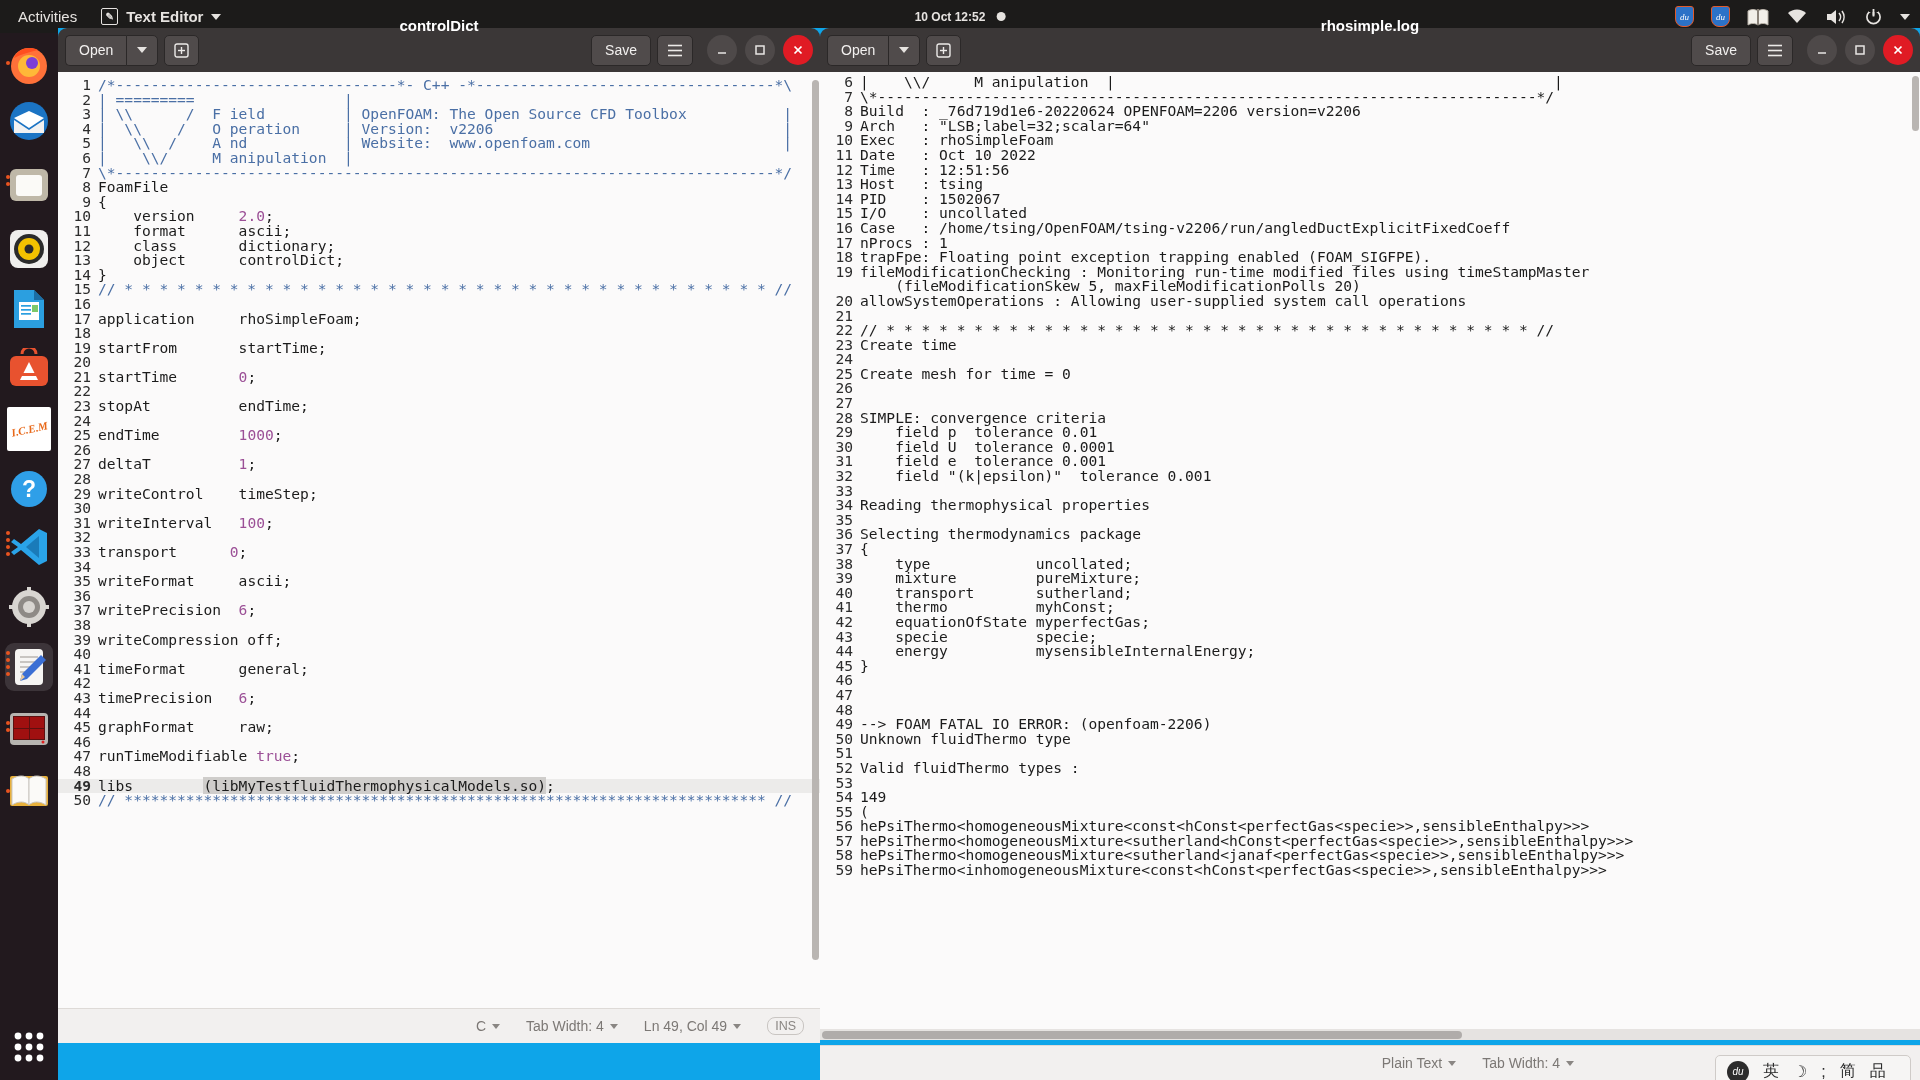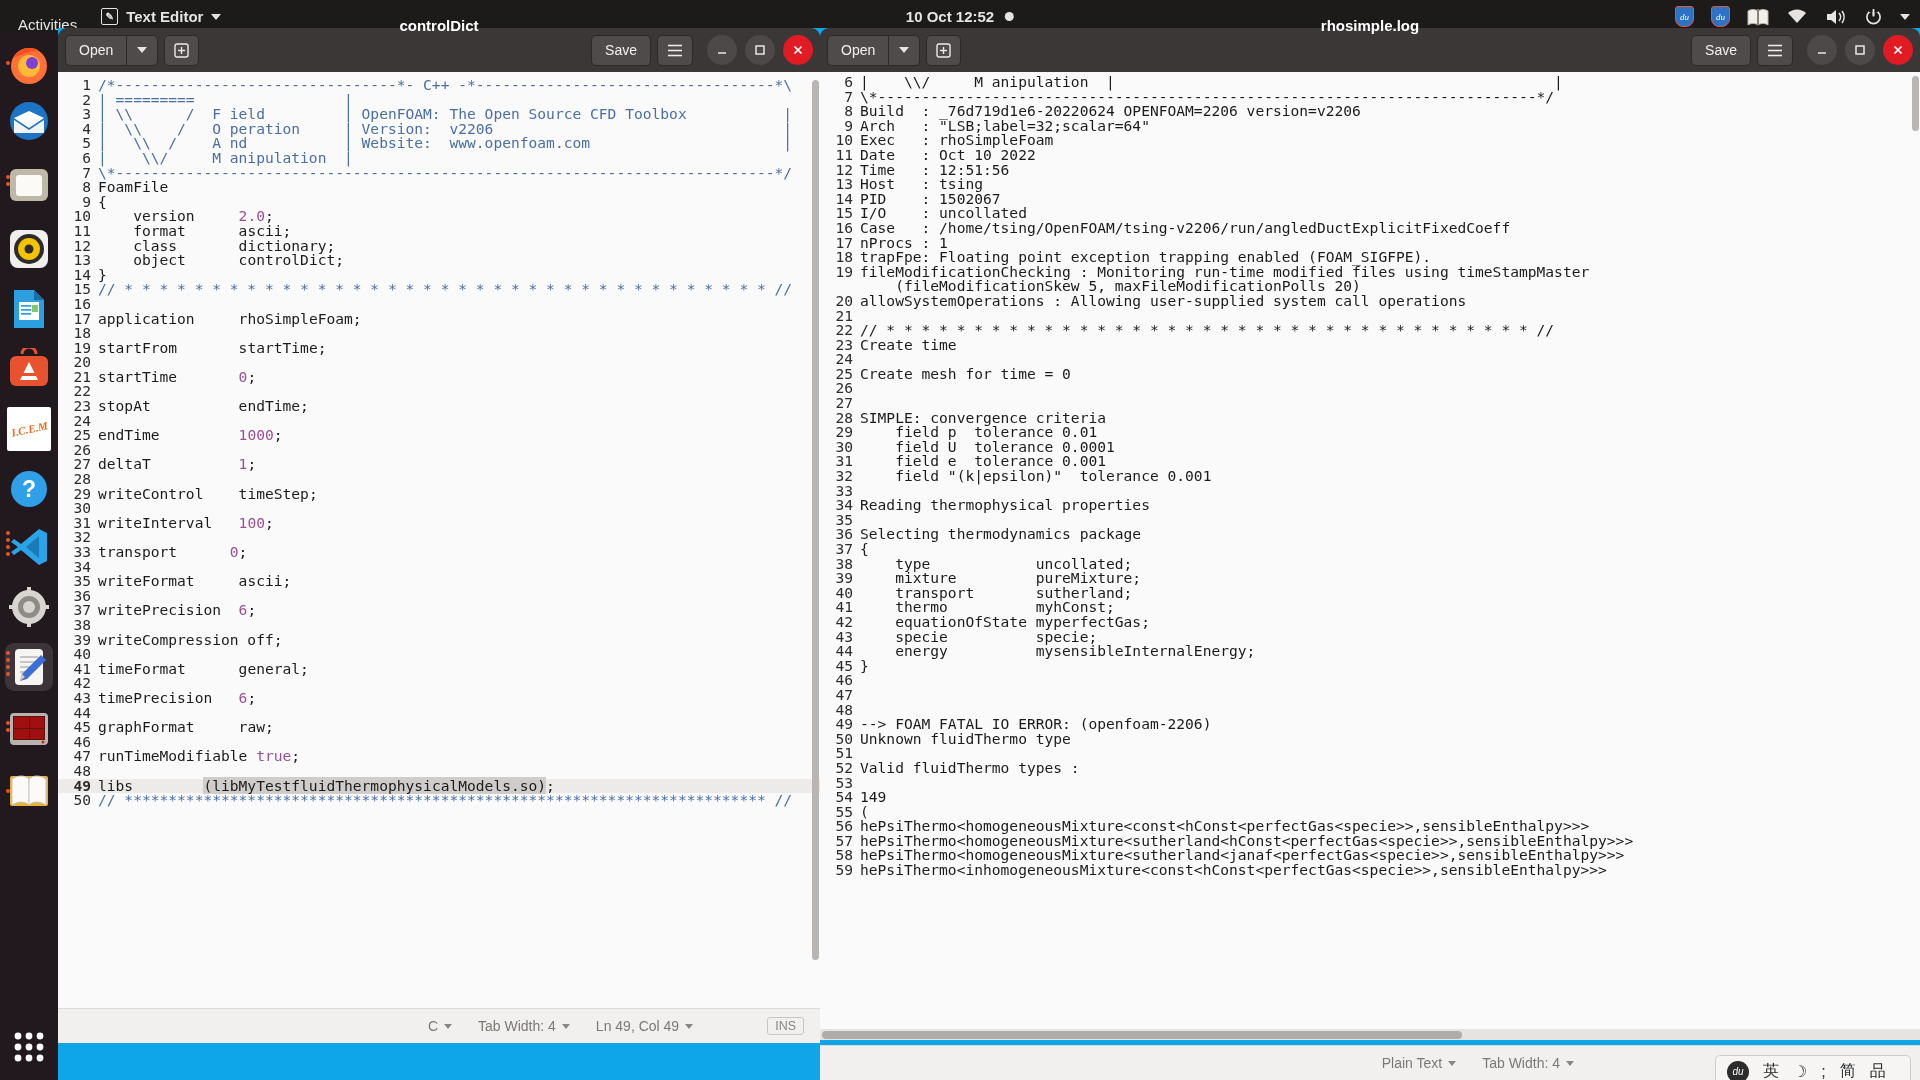--- a/index.html
+++ b/index.html
@@ -5,29 +5,29 @@
   * { margin:0; padding:0; box-sizing:border-box; }
   html,body { width:1920px; height:1080px; overflow:hidden; background:#1d1a18; }
   body { font-family:"Liberation Sans", sans-serif; font-size:15px; }
 
   
   #topbar {
     position:absolute; left:0; top:0; width:1920px; height:33px;
     background:#1c1b1a; color:#e6e3e0;
     display:flex; align-items:center; font-size:15px;
   }
-  #topbar .tb-activities { padding:0 14px 0 18px; height:33px; display:flex; align-items:flex-end; }
+  #topbar .tb-activities { padding:0 14px 0 18px; height:33px; display:flex; align-items:center; }
   #topbar .tb-app { display:flex; align-items:center; gap:8px; padding:0 10px; height:33px; font-weight:bold; }
   #topbar .tb-app .appicon {
     width:17px; height:17px; border:1.6px solid #e6e3e0; border-radius:2px;
     display:flex; align-items:center; justify-content:center; font-size:10px; line-height:1;
   }
   #topbar .tb-clock {
     position:absolute; left:50%; transform:translateX(-50%);
-    display:flex; align-items:center; gap:11px; font-weight:bold; font-size:15px;
+    display:flex; align-items:center; gap:11px; font-weight:bold; font-size:12px;
   }
   #topbar .dot { width:9px; height:9px; border-radius:50%; background:#e6e3e0; display:inline-block; }
   #topbar .tb-right {
     position:absolute; right:10px; display:flex; align-items:center; gap:17px;
   }
   .sysicon { display:flex; align-items:center; justify-content:center; }
   .caret-d { width:0;height:0;border-left:5px solid transparent;border-right:5px solid transparent;border-top:6px solid #e6e3e0; }
   .badge-du {
     width:19px;height:21px;background:#2c72c7;color:#fff;font-size:9px;font-style:italic;
     display:flex;align-items:center;justify-content:center;
@@ -82,21 +82,21 @@
   .c-bool{ color:#9b4f96; }
   .sel { background:#cfcdcb; }
 
   .statusbar {
     height:35px; background:#f2f0ef; border-top:1px solid #dedad7;
     display:flex; align-items:center; justify-content:flex-end; gap:26px;
     padding:0 16px; font-size:14px; color:#7c7875;
   }
   .sb-item { display:flex; align-items:center; gap:6px; cursor:pointer; }
   .caret-sm { width:0;height:0;border-left:4px solid transparent;border-right:4px solid transparent;border-top:5px solid #8a8683; }
-  .ins-box { border:1px solid #c9c5c2; border-radius:3px; padding:1px 7px; font-size:12.5px; color:#8a8683;margin-left:48px; }
+  .ins-box { border:1px solid #c9c5c2; border-radius:8px; padding:1px 7px; font-size:12.5px; color:#8a8683; }
 
   .vscroll { position:absolute; right:0; width:9px; background:transparent; }
   .vthumb { position:absolute; right:1px; width:7px; border-radius:4px; background:#b9b5b2; }
   .hscroll { position:absolute; left:0; height:11px; }
   .hthumb { position:absolute; height:8px; border-radius:4px; background:#b0acaa; }
 
   
   #ime {
     position:absolute; background:#f6f5f4; border:1px solid #cfcbc8; border-radius:5px;
     display:flex; align-items:center; gap:14px; padding:0 11px; font-size:16px; color:#2c2c2c;

